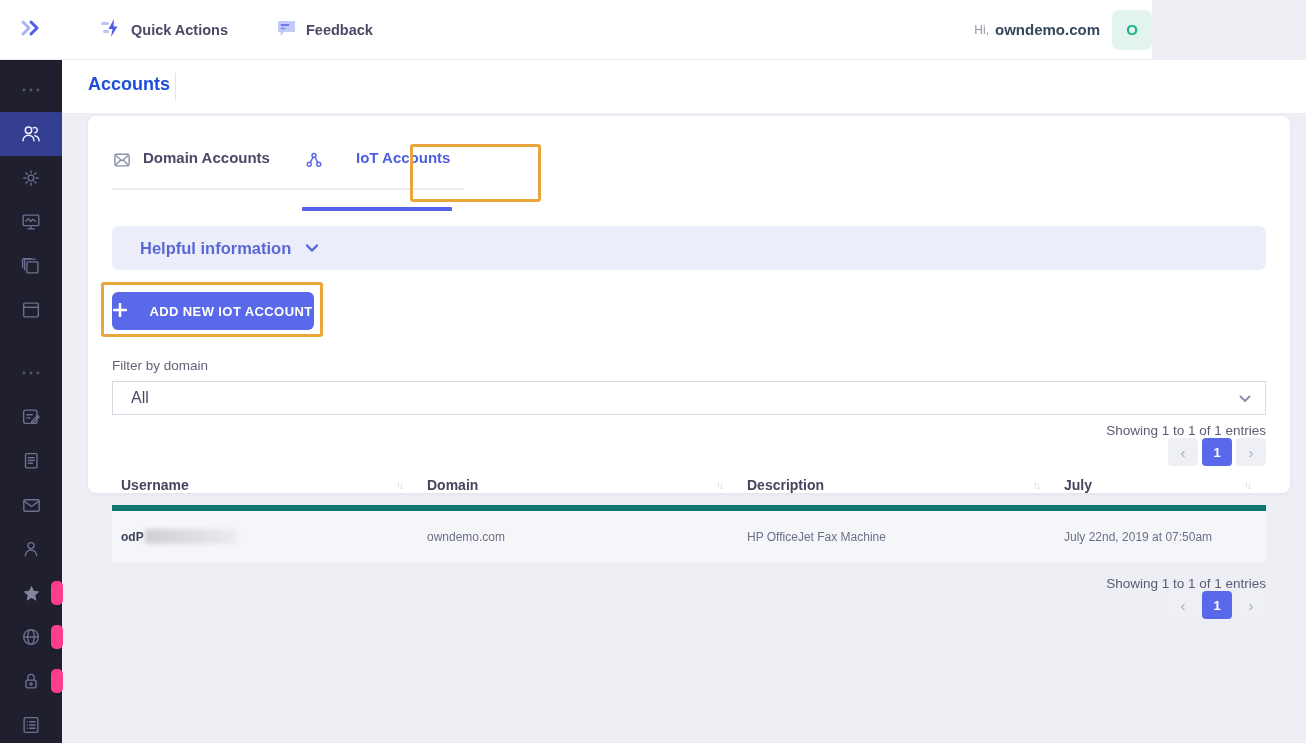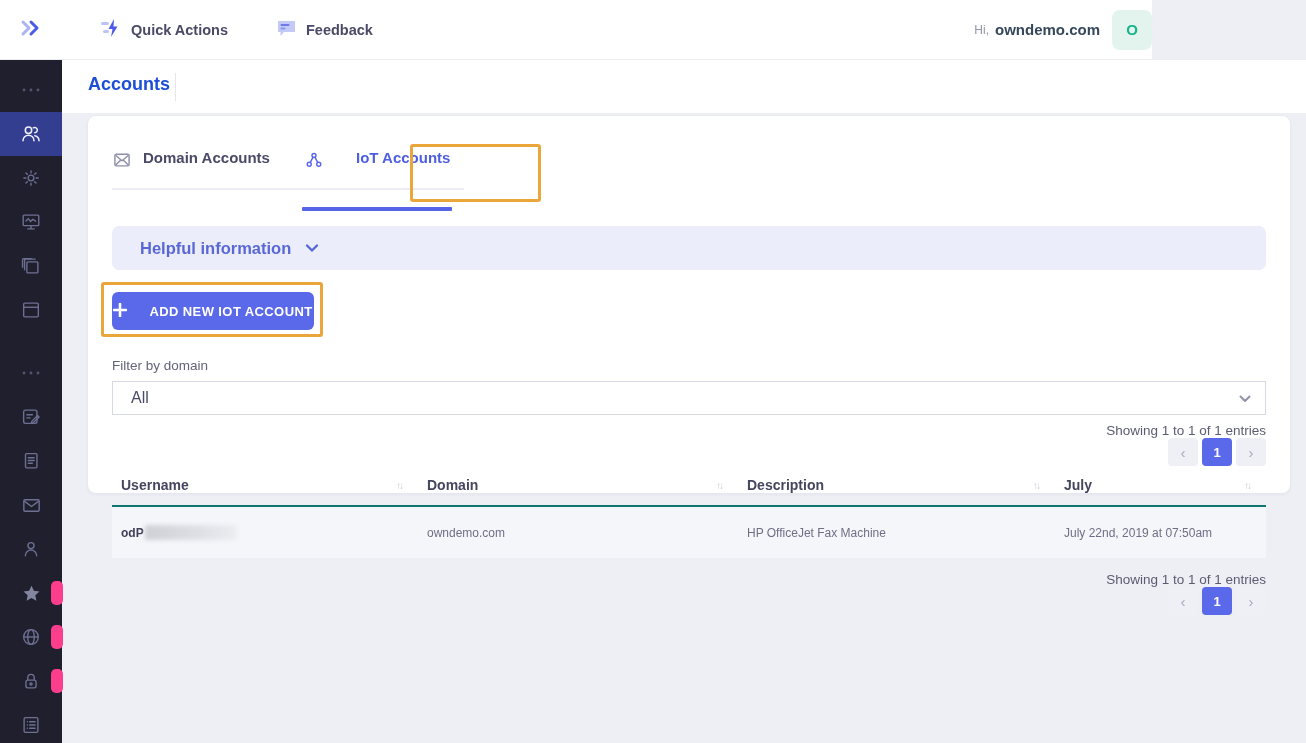--- a/index.html
+++ b/index.html
@@ -78,21 +78,21 @@
   .list-meta { margin-top:8px; display:flex; align-items:flex-end; justify-content:space-between; height:28px;flex-direction:column; }
   .showing { font-size:13.5px; color:#5b5b72; }
   .pager { display:flex; gap:4px; }
   .pg-btn { width:30px; height:28px; border:none; border-radius:4px; background:#eef0f5; color:#a4a9bd;
             font-size:15px; font-family:inherit; display:flex; align-items:center; justify-content:center; cursor:pointer; }
   .pg-btn.current { background:#5a68ea; color:#ffffff; font-size:13px; font-weight:700; }
 
   
   table.grid { margin-top:16px; width:1154px; border-collapse:collapse; table-layout:fixed; }
   .grid th { text-align:left; font-size:14px; font-weight:700; color:#45455f; padding:10px 10px 12px 9px;
-             border-bottom:2px solid #0f766e; cursor:pointer; }
+             border-bottom:6px solid #0f766e; cursor:pointer; }
   .grid th .th-inner { display:flex; align-items:center; }
   .sort-ico { margin-left:auto; color:#c8cbd8; font-size:10px; letter-spacing:-2px; padding-right:6px; }
   .grid td { font-size:12px; color:#6e6e87; padding:18px 10px 18px 9px; background:#f5f6fa; }
   .cell-user { font-weight:700; color:#3f3f5a; display:flex; align-items:center; }
   .redacted { display:inline-block; width:92px; height:15px; margin-left:1px; border-radius:2px;
               background:linear-gradient(90deg,#cfd0d6,#dfe0e5 60%,#ecedf1); filter:blur(2px); }
   .col-u { width:306px; } .col-d { width:320px; } .col-desc { width:317px; } .col-date { width:auto; }
 
   .footer-meta { margin-top:14px; }
 </style>

